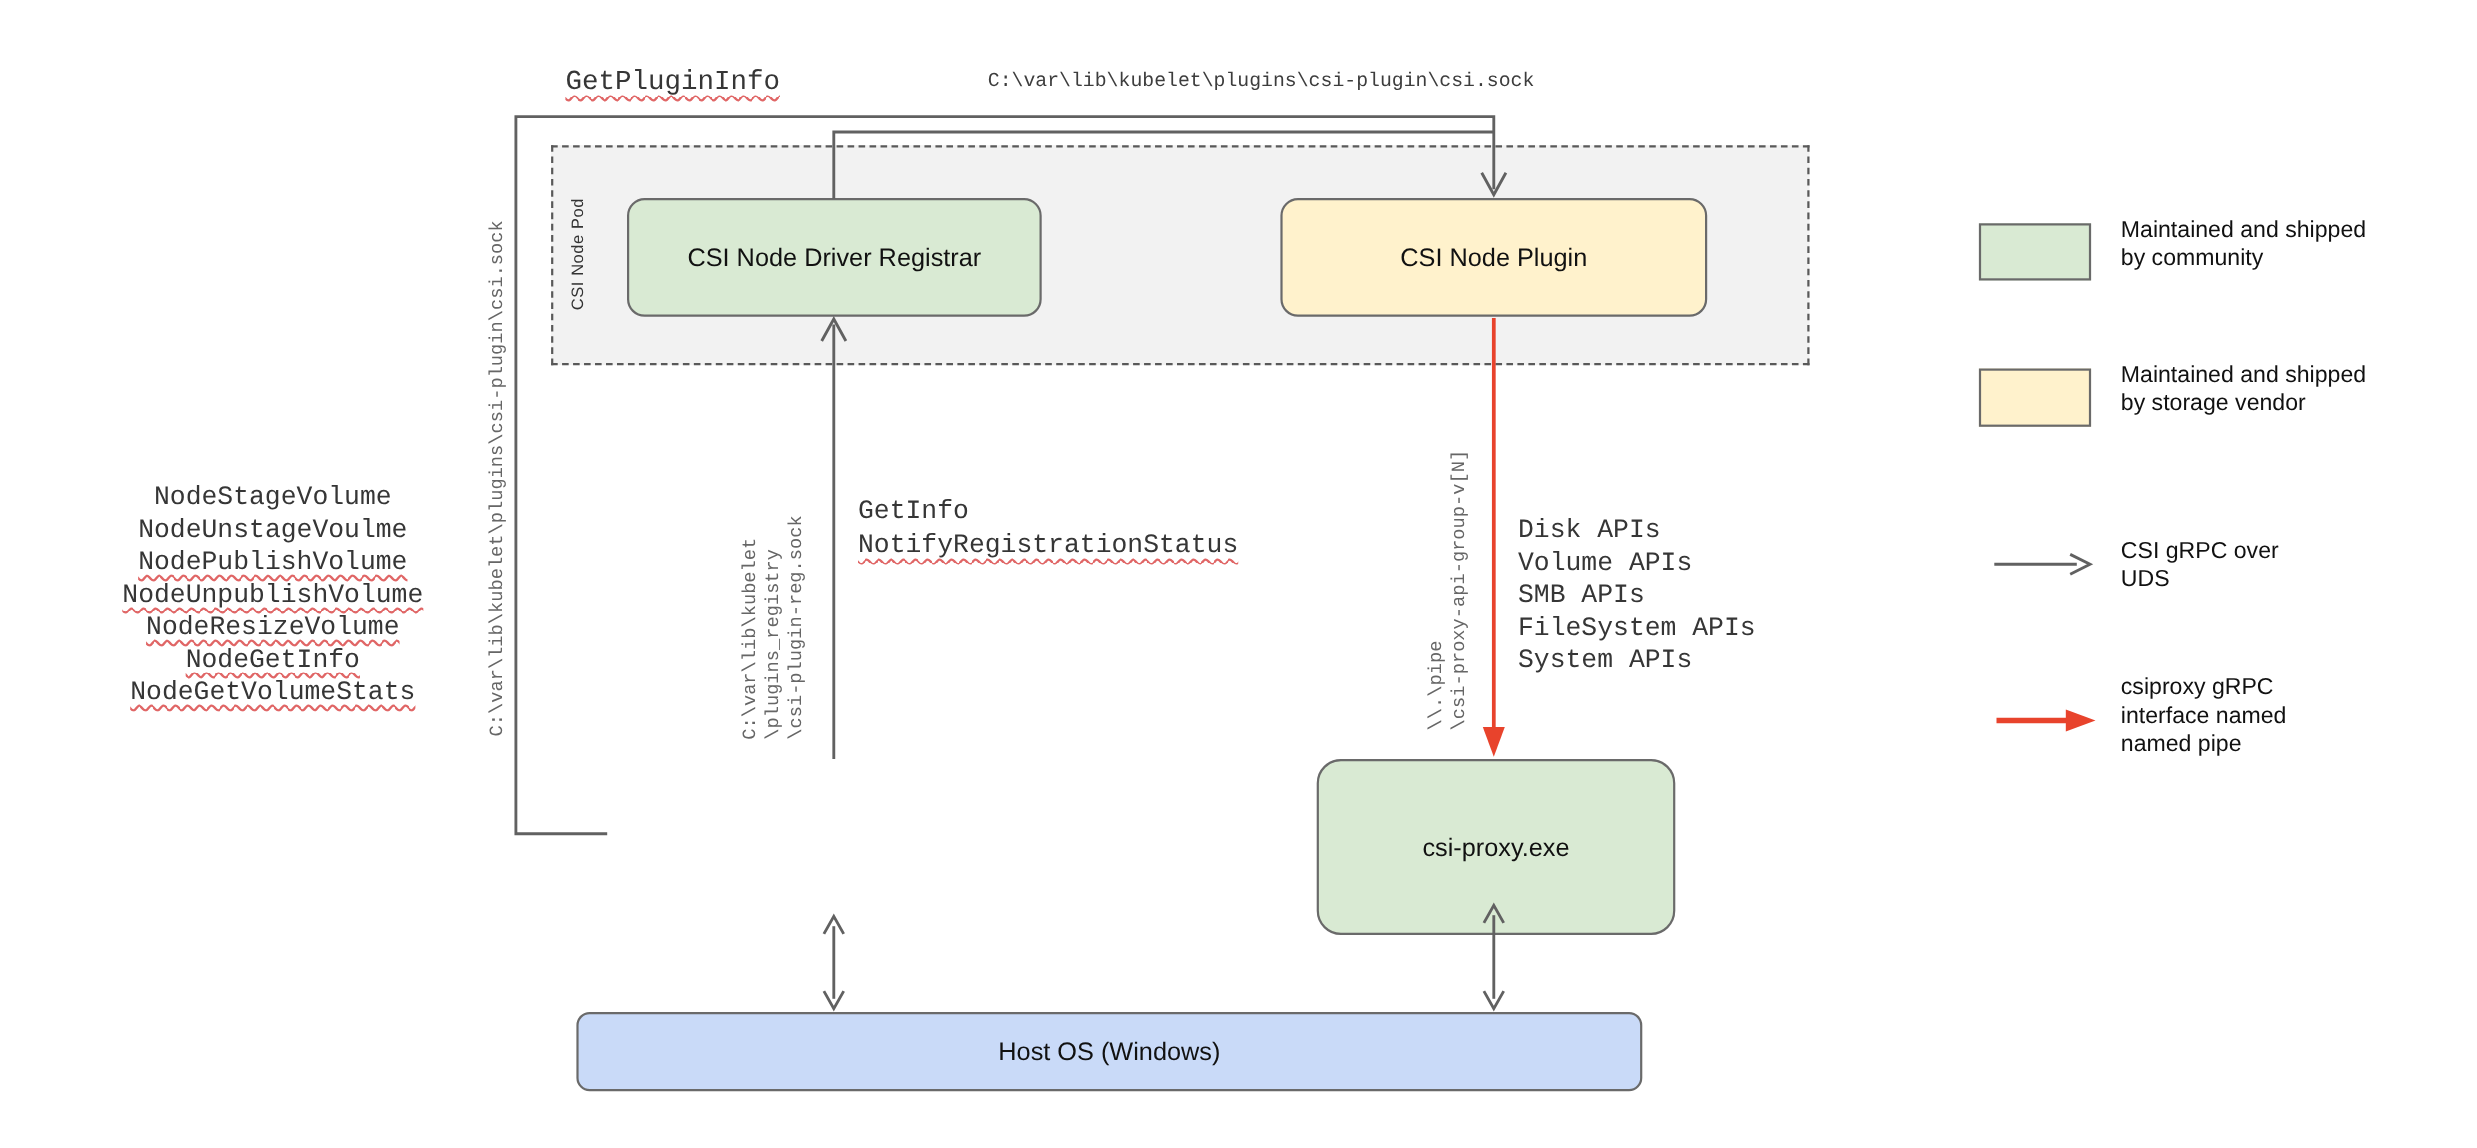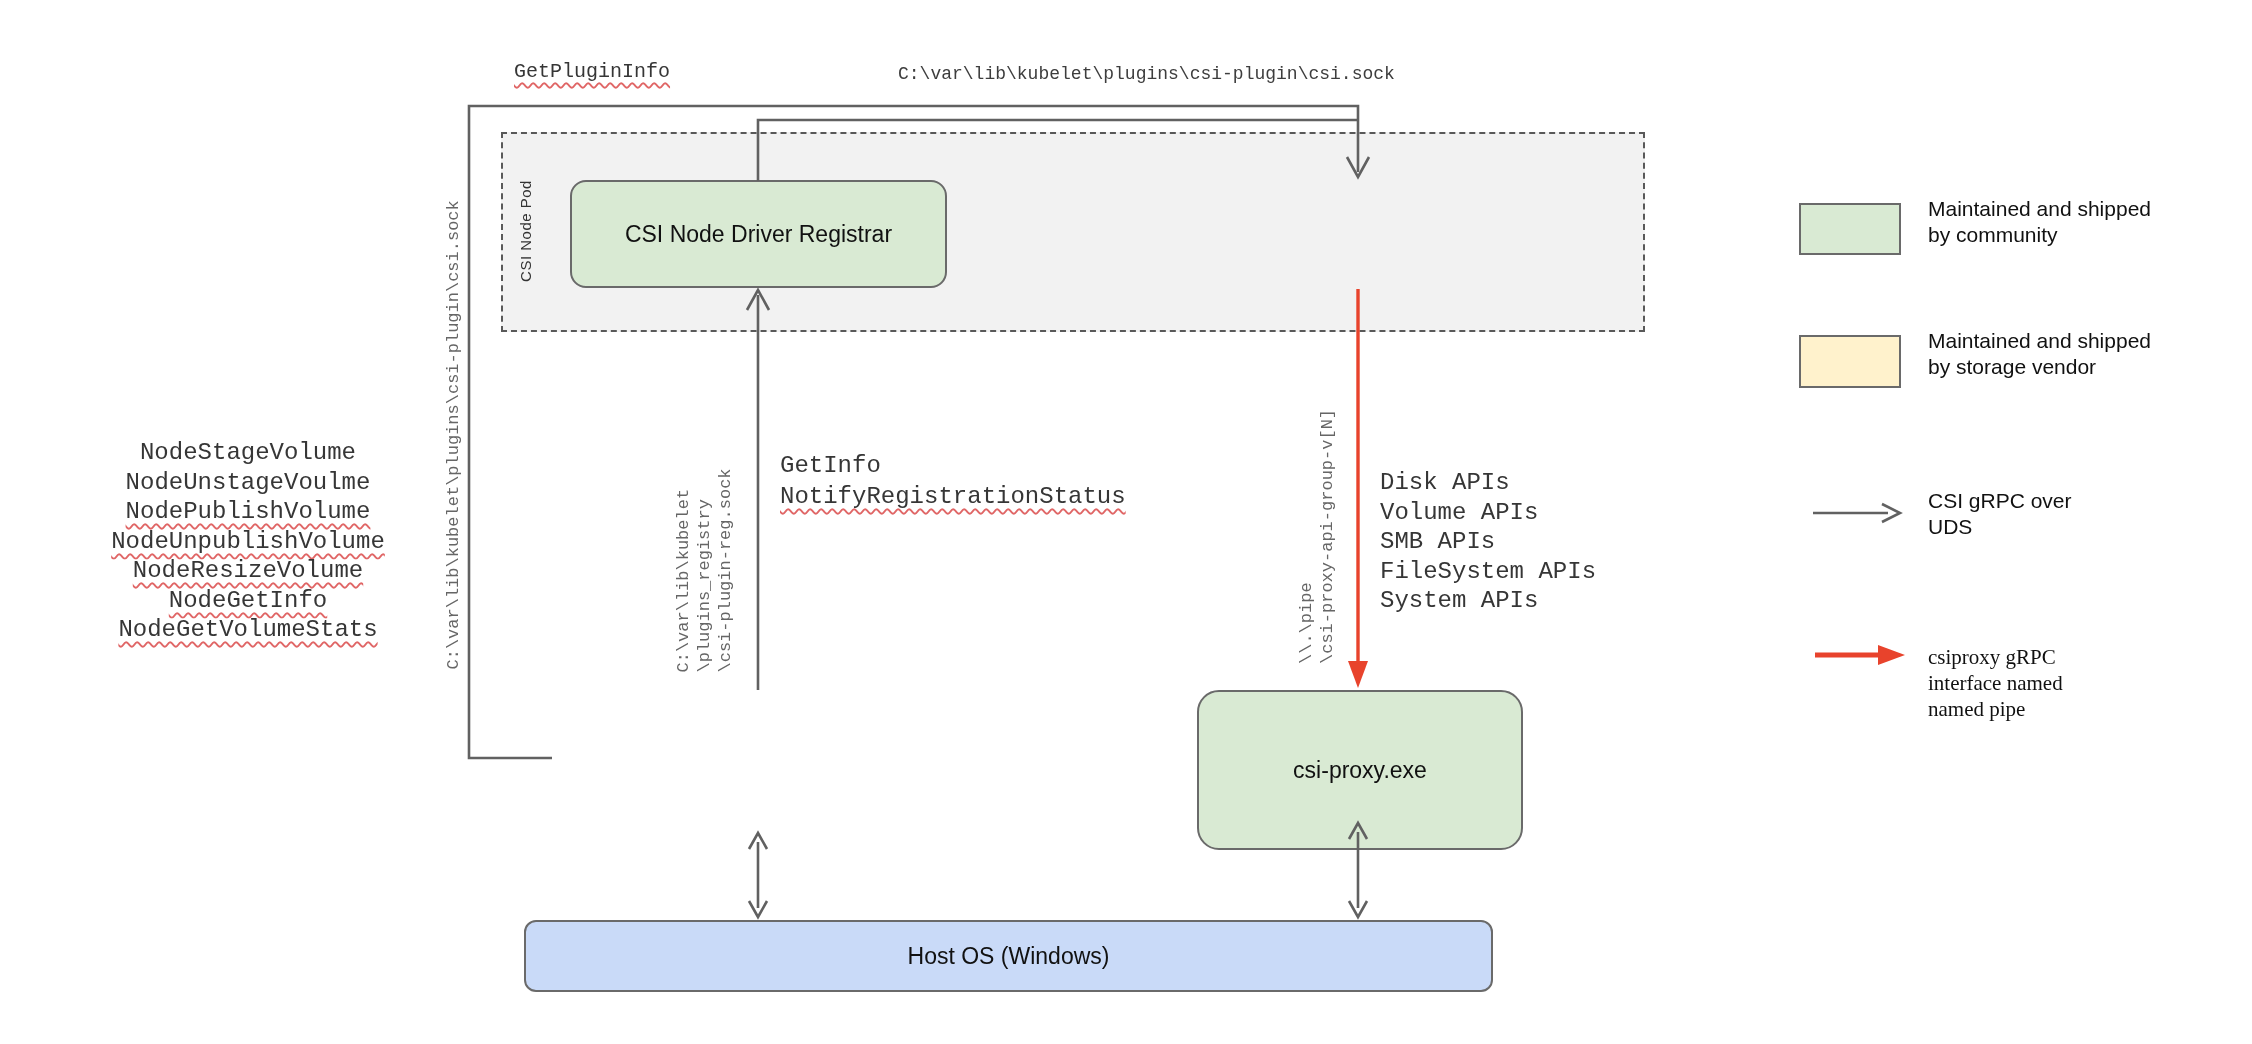--- a/index.html
+++ b/index.html
@@ -79,21 +79,21 @@
     color: var(--mono-dark);
   }
   .lbl { position: absolute; z-index: 4; white-space: nowrap; }
   .wavy {
     text-decoration-line: underline;
     text-decoration-style: wavy;
     text-decoration-color: var(--wavy-red);
     text-decoration-thickness: 2px;
     text-underline-offset: 5px;
   }
-  .get-plugin-info { left: 514px; top: 60px; font-size: 20px; }
+  .get-plugin-info { left: 514px; top: 60px; font-size: 25px; }
   .top-path { left: 898px; top: 64px; font-size: 18px; color: #3d3d3d; }
   .node-calls {
     left: 100px; top: 438px; width: 296px;
     font-size: 24px; line-height: 29.5px;
     text-align: center;
   }
   .vtext {
     position: absolute; z-index: 4;
     transform: rotate(-90deg);
     font-family: "Liberation Mono", "DejaVu Sans Mono", monospace;
@@ -117,32 +117,35 @@
   .legend-text {
     position: absolute; z-index: 4;
     left: 1928px;
     font-size: 21px; line-height: 26px;
     color: #111;
     white-space: nowrap;
   }
   .lt-community { top: 196px; }
   .lt-vendor    { top: 328px; }
   .lt-uds       { top: 488px; }
-  .lt-pipe      { top: 644px; font-family: Liberation Serif, serif; }
+  .lt-pipe      { top: 612px; }
 </style>
 </head>
 <body>
 
 <div id="canvas">
 
   <div class="pod"></div>
   <div class="pod-label">CSI Node Pod</div>
 
   <div class="box green registrar">
     <span>CSI Node Driver Registrar</span>
+  </div>
+  <div class="box yellow plugin">
+    <span>CSI Node Plugin</span>
   </div>
   <div class="box green proxy">
     <span>csi-proxy.exe</span>
   </div>
   <div class="box blue hostos">
     <span>Host OS (Windows)</span>
   </div>
 
   <svg id="wires" width="2252" height="1044" viewBox="0 0 2252 1044">
 

